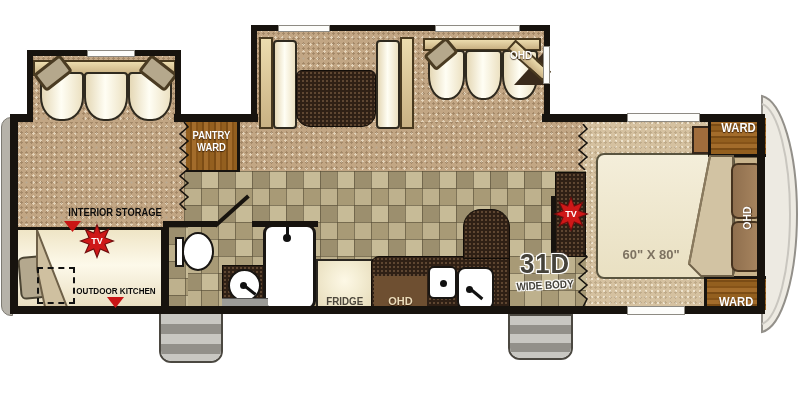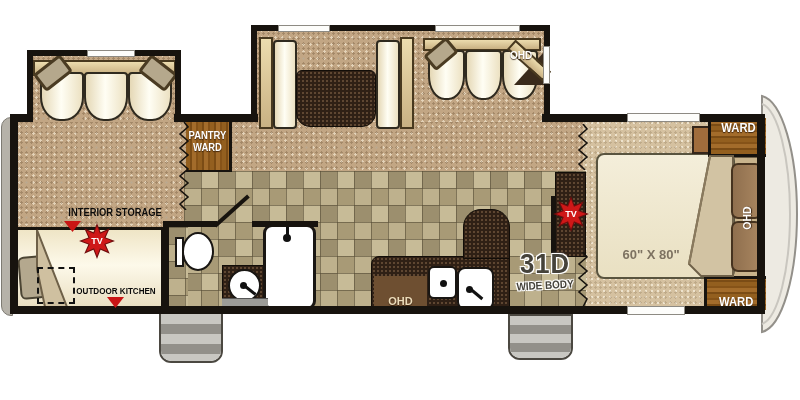--- a/index.html
+++ b/index.html
@@ -92,21 +92,21 @@
   <div class="abs win" style="left:627px;top:113px;width:73px;height:9px;"></div>
   <div class="abs win" style="left:627px;top:306px;width:58px;height:9px;"></div>
 
   <div class="abs back" style="left:33px;top:60px;width:143px;height:16px;z-index:10;"></div>
   <div class="abs cush" style="left:40px;top:72px;width:44px;height:49px;z-index:11;"></div>
   <div class="abs cush" style="left:84px;top:72px;width:44px;height:49px;z-index:11;"></div>
   <div class="abs cush" style="left:128px;top:72px;width:44px;height:49px;z-index:11;"></div>
   <div class="abs pillow-sm" style="left:36px;top:62px;width:34px;height:22px;transform:rotate(-38deg);z-index:12;"></div>
   <div class="abs pillow-sm" style="left:141px;top:62px;width:34px;height:22px;transform:rotate(38deg);z-index:12;"></div>
 
-  <div class="abs wood-v" style="left:186px;top:122px;width:46px;height:50px;border-right:3px solid #17130e;border-bottom:2px solid #17130e;z-index:10;text-align:center;">
+  <div class="abs wood-v" style="left:186px;top:122px;width:54px;height:50px;border-right:3px solid #17130e;border-bottom:2px solid #17130e;z-index:10;text-align:center;">
     <div class="wlbl" style="font-size:10.5px;margin-top:7px;transform:scaleX(.9);">PANTRY</div>
     <div class="wlbl" style="font-size:10.5px;transform:scaleX(.9);">WARD</div>
   </div>
   <svg class="abs" style="left:178px;top:122px;z-index:32;" width="12" height="88" viewBox="0 0 12 88">
     <path d="M6 0 L10 5 L2 12 L10 19 L2 26 L10 33 L2 40 L10 47 L2 54 L10 61 L2 68 L10 75 L2 82 L8 88" fill="none" stroke="#17130e" stroke-width="1.6"></path>
   </svg>
 
   <div class="abs back" style="left:259px;top:37px;width:14px;height:92px;z-index:10;"></div>
   <div class="abs cush" style="left:273px;top:40px;width:24px;height:89px;border-radius:4px;z-index:11;"></div>
   <div class="abs dark" style="left:296px;top:70px;width:80px;height:57px;border-radius:6px 6px 14px 14px;z-index:12;"></div>
@@ -146,20 +146,23 @@
   <div class="abs white-fix" style="left:182px;top:232px;width:32px;height:39px;border-radius:50%;z-index:14;"></div>
   <div class="abs dark" style="left:222px;top:265px;width:46px;height:41px;z-index:13;"></div>
   <div class="abs white-fix" style="left:228px;top:269px;width:33px;height:33px;border-radius:50%;z-index:14;"></div>
   <div class="abs" style="left:240px;top:282px;width:7px;height:7px;background:#111;border-radius:50%;z-index:15;"></div>
   <div class="abs" style="left:244px;top:289px;width:13px;height:3px;background:#111;transform:rotate(38deg);z-index:15;"></div>
   <div class="abs" style="left:222px;top:298px;width:46px;height:9px;background:#9c9c98;border-top:1px solid #555;z-index:15;"></div>
   <div class="abs white-fix" style="left:263px;top:224px;width:53px;height:86px;border-width:3px;border-radius:9px;z-index:13;"></div>
   <div class="abs" style="left:286px;top:227px;width:3px;height:9px;background:#111;z-index:14;"></div>
   <div class="abs" style="left:283px;top:234px;width:8px;height:8px;background:#111;border-radius:50%;z-index:14;"></div>
 
+  <div class="abs" style="left:316px;top:259px;width:57px;height:51px;background:radial-gradient(ellipse at 50% 42%,#fdf8e6 0%,#f3ecd2 45%,#e6dbba 100%);border:2px solid #2a2620;z-index:13;display:flex;align-items:flex-end;justify-content:center;">
+    <div class="lbl condensed" style="font-size:11.5px;color:#4c473c;margin-bottom:1px;">FRIDGE</div>
+  </div>
   <div class="abs dark" style="left:371px;top:256px;width:139px;height:56px;border-radius:8px 0 0 0;z-index:13;"></div>
   <div class="abs" style="left:374px;top:276px;width:53px;height:33px;background:#6e4f31;z-index:14;display:flex;align-items:flex-end;justify-content:center;">
     <div class="wlbl" style="font-size:11px;color:#ecdcba;margin-bottom:2px;">OHD</div>
   </div>
   <div class="abs dark" style="left:463px;top:209px;width:47px;height:50px;border-radius:18px 18px 0 0;z-index:13;"></div>
   <div class="abs white-fix" style="left:428px;top:266px;width:29px;height:33px;border-radius:6px;z-index:15;"></div>
   <div class="abs white-fix" style="left:457px;top:267px;width:37px;height:43px;border-radius:8px;z-index:15;"></div>
   <div class="abs" style="left:440px;top:280px;width:7px;height:7px;background:#111;border-radius:50%;z-index:16;"></div>
   <div class="abs" style="left:466px;top:286px;width:7px;height:7px;background:#111;border-radius:50%;z-index:16;"></div>
   <div class="abs" style="left:470px;top:293px;width:14px;height:3px;background:#111;transform:rotate(40deg);z-index:16;"></div>

